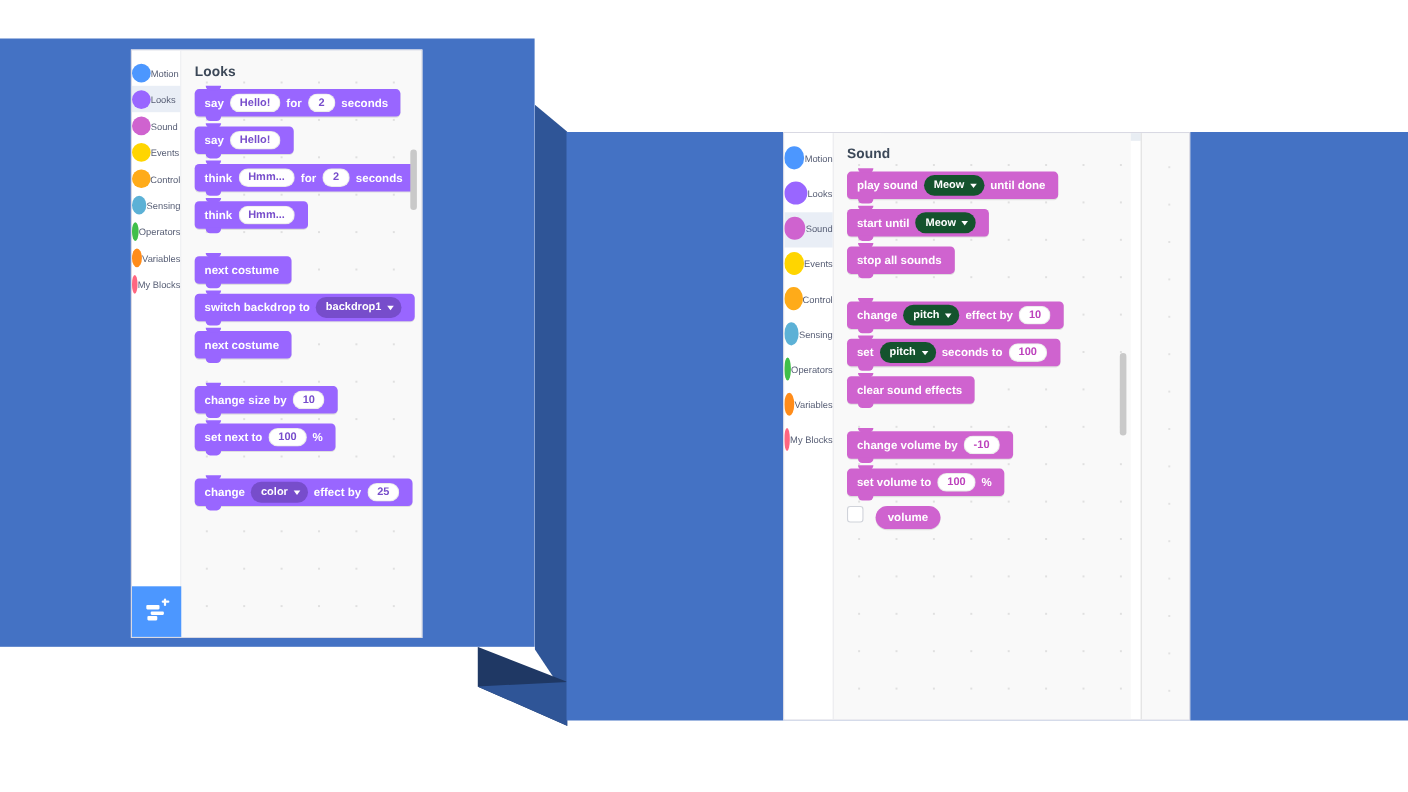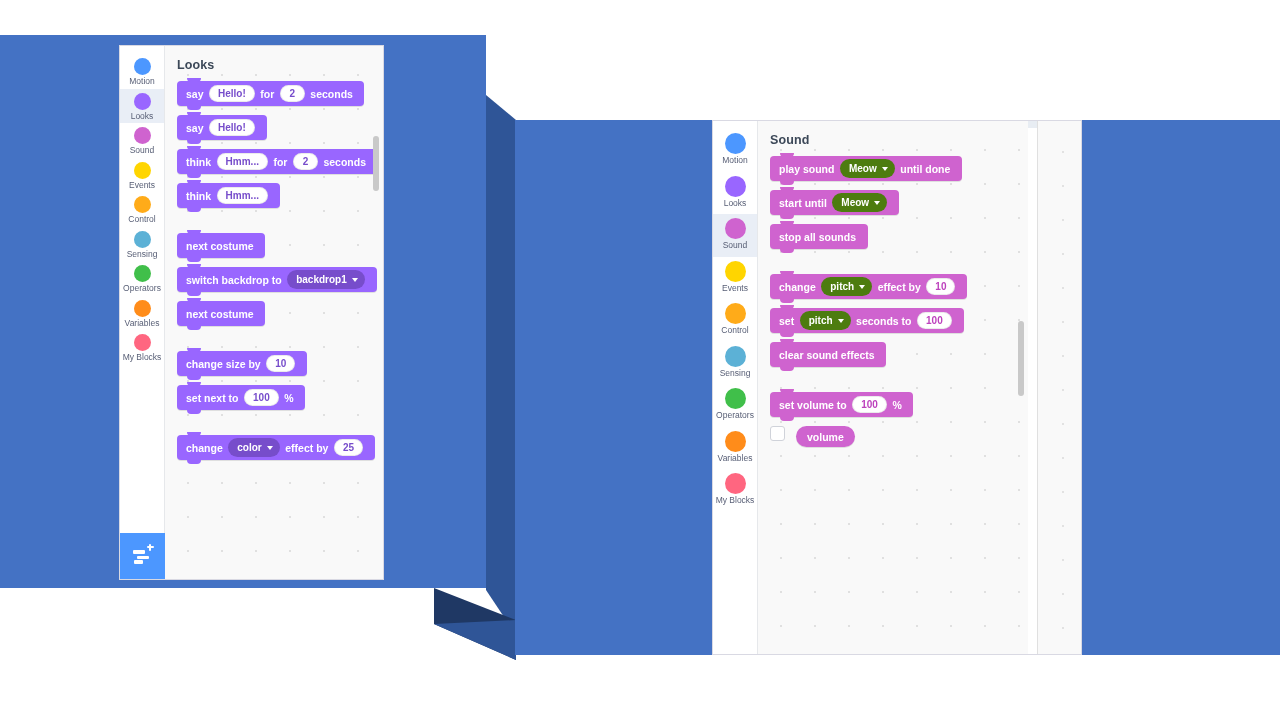--- a/index.html
+++ b/index.html
@@ -45,21 +45,21 @@
   .sw-tab { height: 7px; background: #d7e1ef; }
   .sw-tab.active { background: #ffffff; }
 
   .cat-col {
     width: 45px; flex: 0 0 45px; background: #ffffff;
     border-right: 1px solid #e6e8eb;
     padding-top: 8px; display: flex; flex-direction: column; align-items: center;
     position: relative;
   }
   .cat {
-    width: 100%; display: flex; flex-direction: column; align-items: center;
+    width: 100%; display: flex; flex-direction: row; align-items: center;
     padding: 4px 0 3px 0; cursor: pointer;
   }
   .cat.sel { background: #e9eef6; }
   .cat-dot { border-radius: 50%; display: block; }
   .cat-label {
     font-size: 8.5px; color: #575e75; margin-top: 2px; line-height: 1;
     white-space: nowrap;
   }
   .cat-ext {
     position: absolute; bottom: 0; left: 0; width: 45px; height: 46px;
@@ -123,21 +123,21 @@
   }
   .oval-in.looks-txt { color: #774DCB; }
   .oval-in.sound-txt { color: #BD42BD; }
 
   .drop {
     border-radius: 11px; height: 19px; display: inline-flex; align-items: center;
     padding: 0 7px 0 9px; font-size: 10px; font-weight: bold; color:#fff;
     margin: 0 3px; gap: 5px;
   }
   .drop.looks-d { background: #774DCB; }
-  .drop.sound-d { background: #4d7c0f; }
+  .drop.sound-d { background: #14532d; }
   .caret {
     width: 0; height: 0; border-left: 3.5px solid transparent;
     border-right: 3.5px solid transparent; border-top: 4px solid #fff;
     display: inline-block;
   }
   .chk {
     width: 15px; height: 15px; background: #fff; border: 1px solid #d0d3da;
     border-radius: 3px; display: inline-block; vertical-align: middle;
     margin-right: 11px;
   }
@@ -367,20 +367,24 @@
                 <span class="caret"></span>
               </span>
               <span class="seg">seconds to</span>
               <span class="oval-in sound-txt">100</span>
             </div></div>
           <div><div class="blk sound">
               <span class="seg">clear sound effects</span>
             </div></div>
           <div class="vspace"></div>
           <div><div class="blk sound">
+              <span class="seg">change volume by</span>
+              <span class="oval-in sound-txt">-10</span>
+            </div></div>
+          <div><div class="blk sound">
               <span class="seg">set volume to</span>
               <span class="oval-in sound-txt">100</span>
               <span class="seg">%</span>
             </div></div>
         </div>
       <div class="reporter-row" id="sound-reporter" style="padding-left:12px;">
           <span class="chk"></span>
           <span class="blk sound reporter">volume</span>
         </div>
       <div class="scrollbar" style="right:4px; top:200px; height:75px;"></div>

